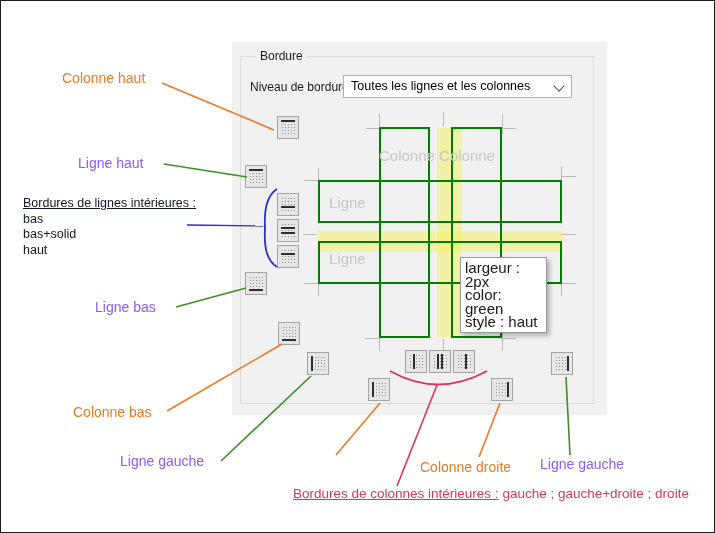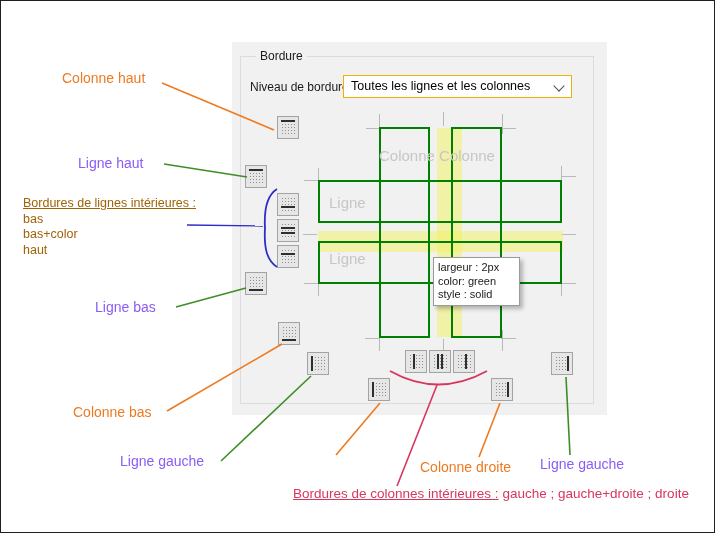--- a/index.html
+++ b/index.html
@@ -22,35 +22,35 @@
         border-width:0 1.5px 1.5px 0;transform:rotate(45deg);}
 
   
   .gv,.gh{position:absolute;background:#b9b9b9;}
   .gv{width:1px;} .gh{height:1px;}
 
   
   .band{position:absolute;background:rgba(240,240,105,0.55);}
   .cell{position:absolute;border:2px solid #008000;box-sizing:border-box;}
   .pv-label{position:absolute;font-size:15px;color:#c6c6c6;white-space:nowrap;}
-  .tooltip{position:absolute;left:433px;top:257px;width:77px;background:#fff;
+  .tooltip{position:absolute;left:460px;top:257px;width:77px;background:#fff;
            border:1px solid #9a9a9a;box-shadow:3px 3px 4px rgba(0,0,0,.25);
-           padding:3px 4px;font-size:11px;line-height:13.5px;color:#1a1a1a;z-index:6;}
+           padding:3px 4px;font-size:15px;line-height:13.5px;color:#1a1a1a;z-index:6;}
 
   
   .btn{position:absolute;width:22px;height:23px;background:#e6e6e6;border:1px solid #a3a3a3;
        box-sizing:border-box;z-index:5;}
   .glyph{position:absolute;left:3px;top:3px;width:14px;height:15px;
          background-image:radial-gradient(#8f8f8f 30%,transparent 36%);
          background-size:3px 3px;}
   .l{position:absolute;background:#2e2e2e;}
 
   
   .ann{position:absolute;font-size:14px;white-space:nowrap;z-index:10;}
-  .orange{color:#ed7a21;} .green{color:#8b5cf6;} .blue{color:#a16207;} .crimson{color:#d8365d;}
+  .orange{color:#ed7a21;} .green{color:#8b5cf6;} .blue{color:#0f172a;} .crimson{color:#d8365d;}
   .blue-block{position:absolute;left:23px;top:196px;font-size:12.5px;line-height:15.5px;z-index:10;}
   .blue-block .hd{text-decoration:underline;}
   .crimson-line{position:absolute;left:293px;top:486px;font-size:13.5px;z-index:10;}
   .crimson-line .hd{text-decoration:underline;}
   svg.connectors{position:absolute;inset:0;z-index:9;pointer-events:none;}
 </style>
 </head>
 <body>
 
 <div id="stage">
@@ -92,21 +92,21 @@
   <div class="cell" style="left:318px;top:180px;width:244px;height:43px"></div>
   <div class="cell" style="left:318px;top:241px;width:244px;height:43px"></div>
 
   <div class="pv-label" style="left:379px;top:147px;width:123px;text-align:left"><span>Colonne</span> <span>Colonne</span></div>
   <div class="pv-label" style="left:329px;top:194px">Ligne</div>
   <div class="pv-label" style="left:329px;top:250px">Ligne</div>
 
   <div class="tooltip">
     <div>largeur : 2px</div>
     <div>color: green</div>
-    <div>style : solid</div>
+    <div>style : haut</div>
   </div>
 
   <div class="btn" style="left:277px;top:116px">
     <span class="glyph">
         <span class="l" style="left:0;top:0;width:14px;height:2px"></span>
       </span>
     </div>
   <div class="btn" style="left:245px;top:165px">
     <span class="glyph">
         <span class="l" style="left:0;top:0;width:14px;height:2px"></span>
@@ -188,21 +188,21 @@
     <path d="M277,189 C266,196 264,211 265,228 C264,246 266,260 277,267" fill="none" stroke="#2d2dc9" stroke-width="1.8"></path>
     <path d="M390,371 Q438,398 487,371" fill="none" stroke="#d8365d" stroke-width="1.8"></path>
     <line x1="437" y1="385" x2="397" y2="486" stroke="#d8365d" stroke-width="1.6"></line>
   </svg>
 
   <div class="ann orange" style="left:62px;top:70px">Colonne haut</div>
   <div class="ann green" style="left:78px;top:155px">Ligne haut</div>
   <div class="blue-block blue">
     <div class="hd">Bordures de lignes intérieures :</div>
     <div>bas</div>
-    <div>bas+color</div>
+    <div>bas+solid</div>
     <div>haut</div>
   </div>
   <div class="ann green" style="left:95px;top:299px">Ligne bas</div>
   <div class="ann orange" style="left:73px;top:404px">Colonne bas</div>
   <div class="ann green" style="left:120px;top:453px">Ligne gauche</div>
   <div class="ann orange" style="left:420px;top:459px">Colonne droite</div>
   <div class="ann green" style="left:540px;top:456px">Ligne gauche</div>
   <div class="crimson-line crimson"><span class="hd">Bordures de colonnes intérieures :</span><span> gauche ; gauche+droite ; droite</span></div>
 
   <div class="frame"></div>

